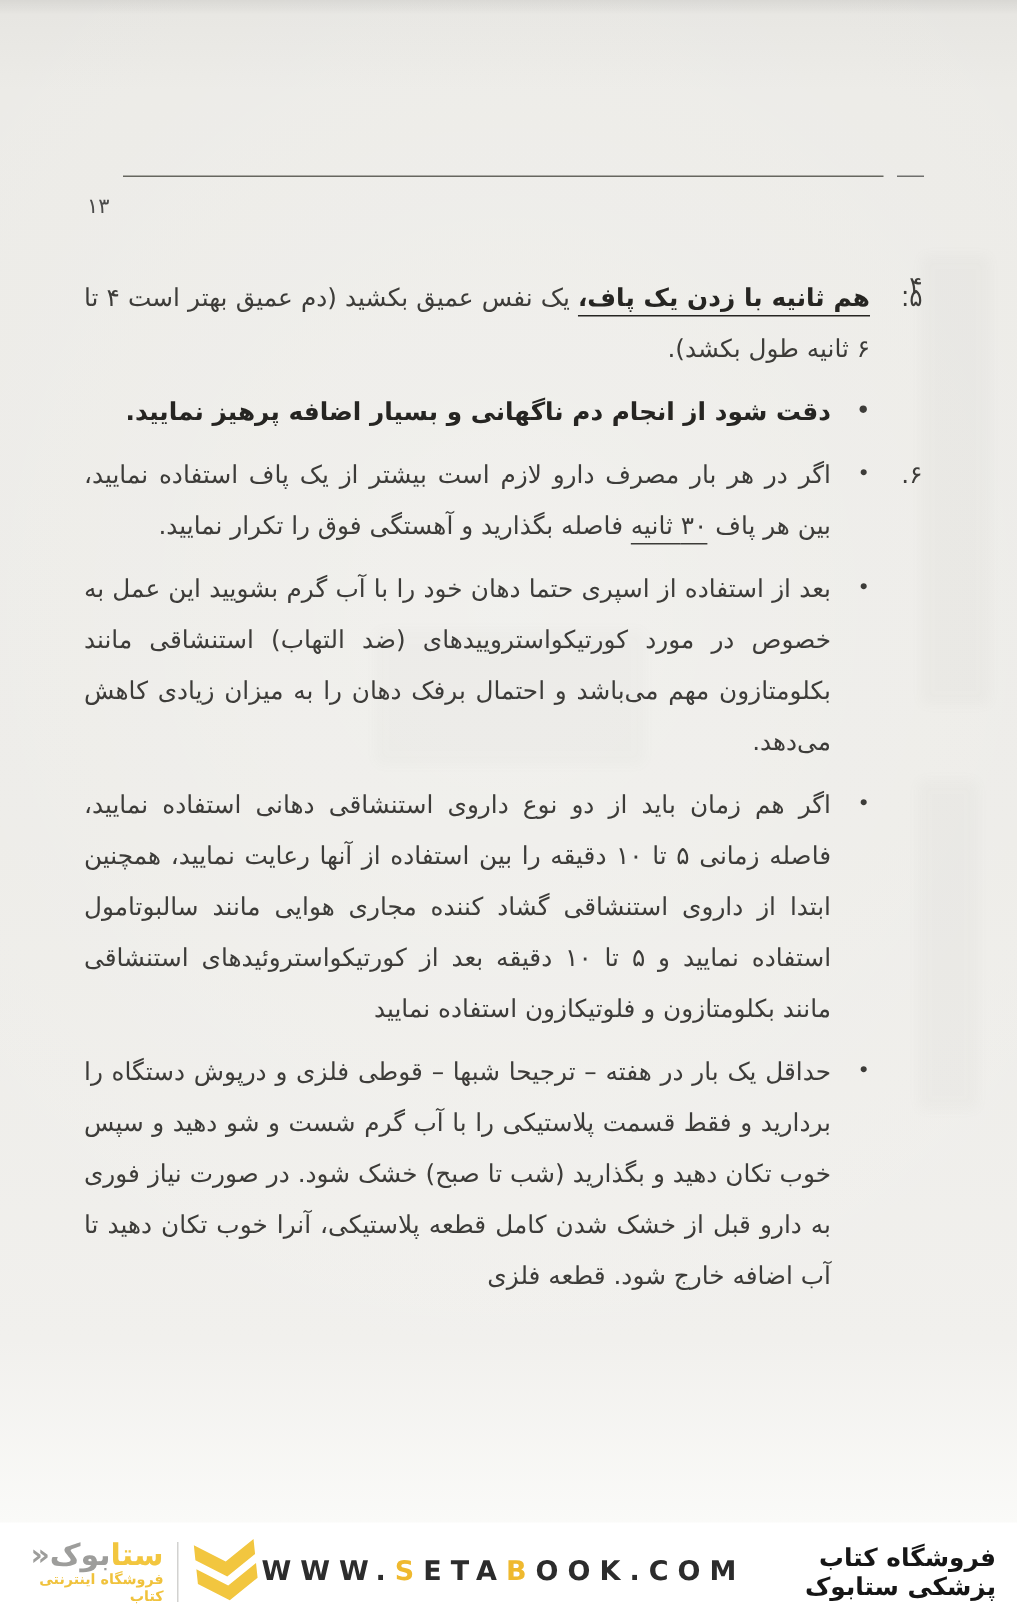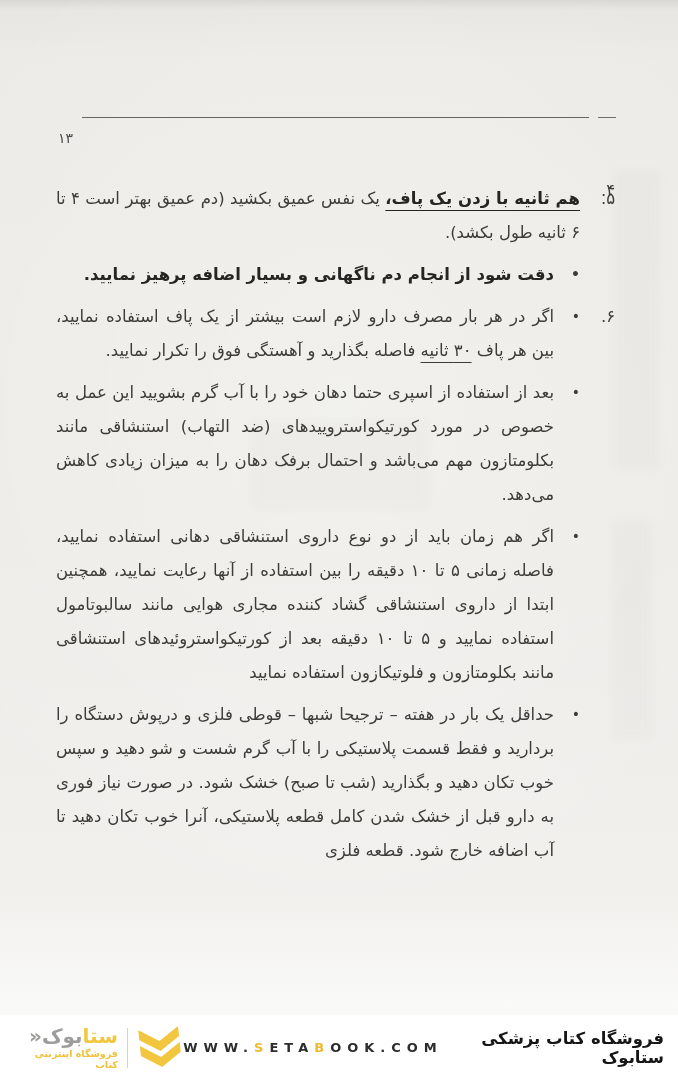--- a/index.html
+++ b/index.html
@@ -64,21 +64,21 @@
   
   .footer {
     height: 65px; width: 678px;
     background: #ffffff;
     direction: rtl;
     display: flex; align-items: center; justify-content: space-between;
     padding: 0 14px 0 20px;
   }
   .footer-right { display: flex; flex-direction: row; align-items: center; gap: 3px; }
   .store-name { font-size: 16.5px; font-weight: bold; color: #161616; }
-  .website { direction: ltr; font-size: 13px; font-weight: bold; color: #2c2c2c; letter-spacing: 6px; }
+  .website { direction: ltr; font-size: 18px; font-weight: bold; color: #2c2c2c; letter-spacing: 6px; }
   .website .accent { color: #efb92f; }
 
   .logo { display: flex; align-items: center; gap: 9px; }
   .logo-divider { width: 1.5px; height: 40px; background: #d2d2d0; }
   .wordmark-box { display: flex; flex-direction: column; align-items: flex-start; gap: 1px; }
   .wordmark { font-size: 20px; font-weight: bold; line-height: 22px; }
   .wm-yellow { color: #f2c63f; }
   .wm-gray { color: #9d9d9b; }
   .tagline { font-size: 9.5px; color: #f0c23c; font-weight: bold; }
 </style>

